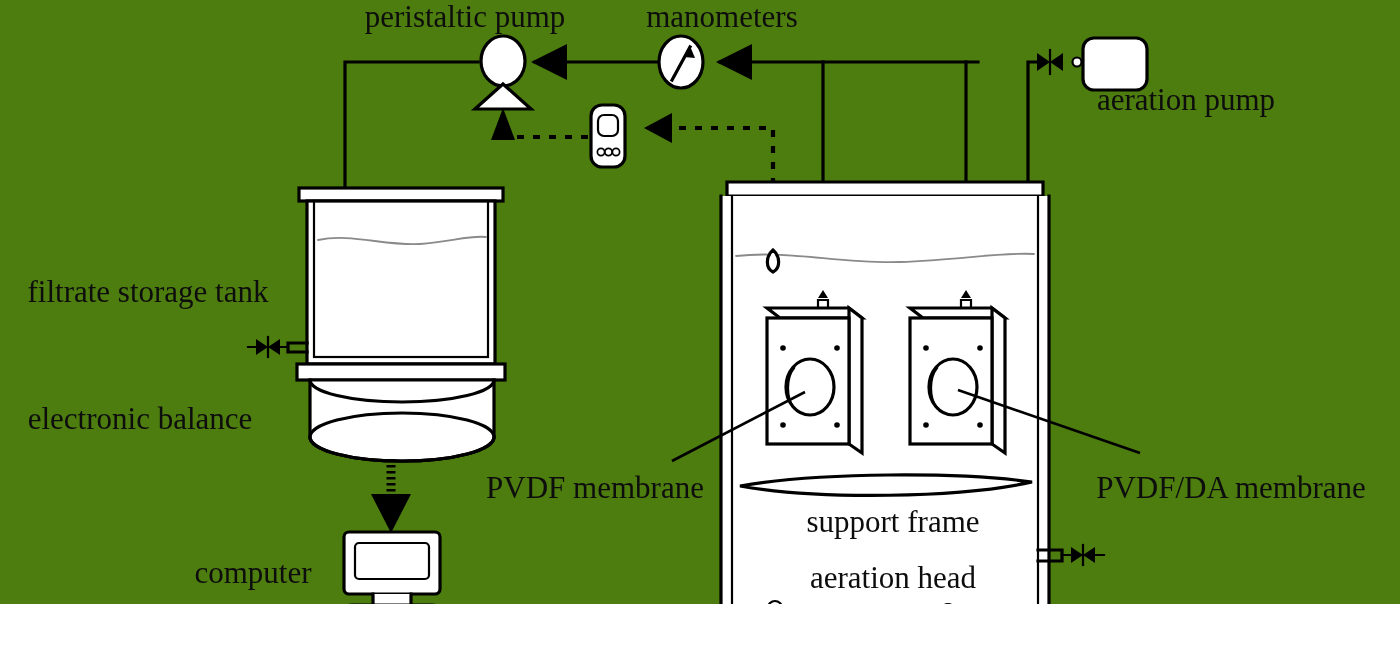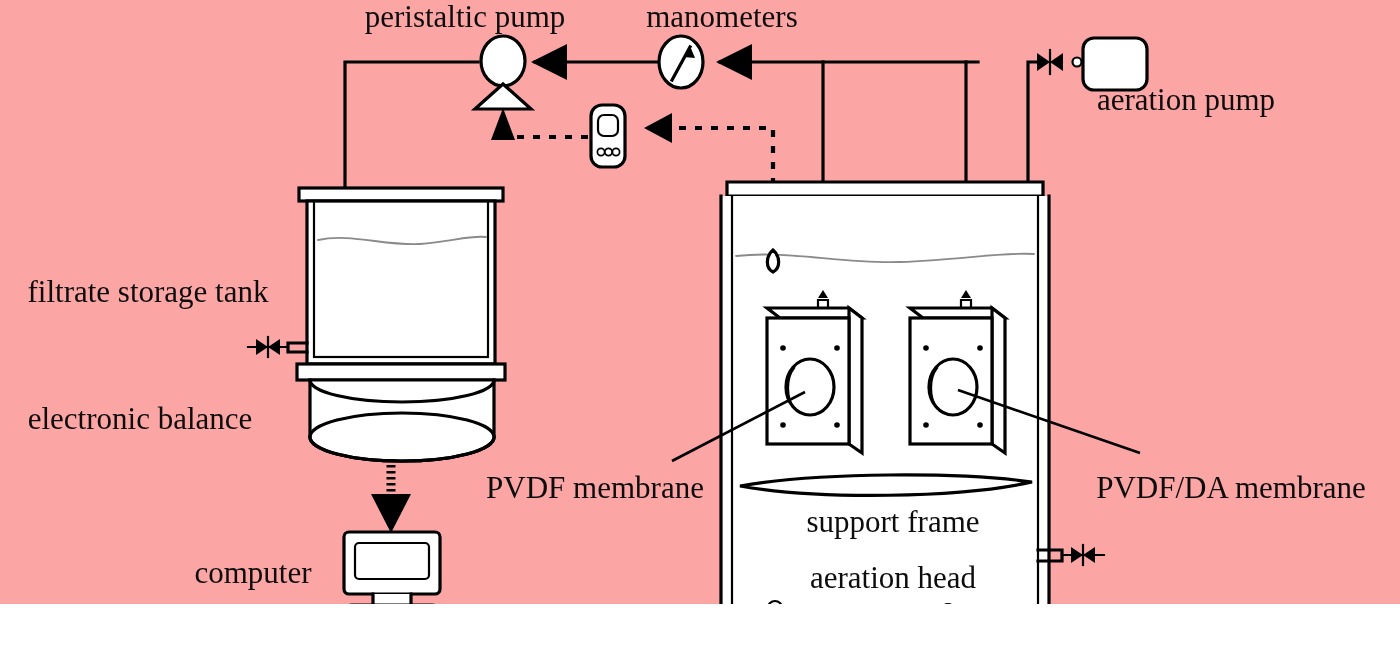--- a/index.html
+++ b/index.html
@@ -5,21 +5,21 @@
 <style>
   html, body {
     margin: 0;
     padding: 0;
     background: #ffffff;
   }
   #root {
     position: relative;
     width: 1400px;
     height: 604px;
-    background: #fca5a5;
+    background: #4d7c0f;
     overflow: hidden;
     font-family: "Liberation Serif", "DejaVu Serif", serif;
   }
   svg#diagram {
     position: absolute;
     left: 0;
     top: 0;
     width: 1400px;
     height: 655px;
     display: block;

